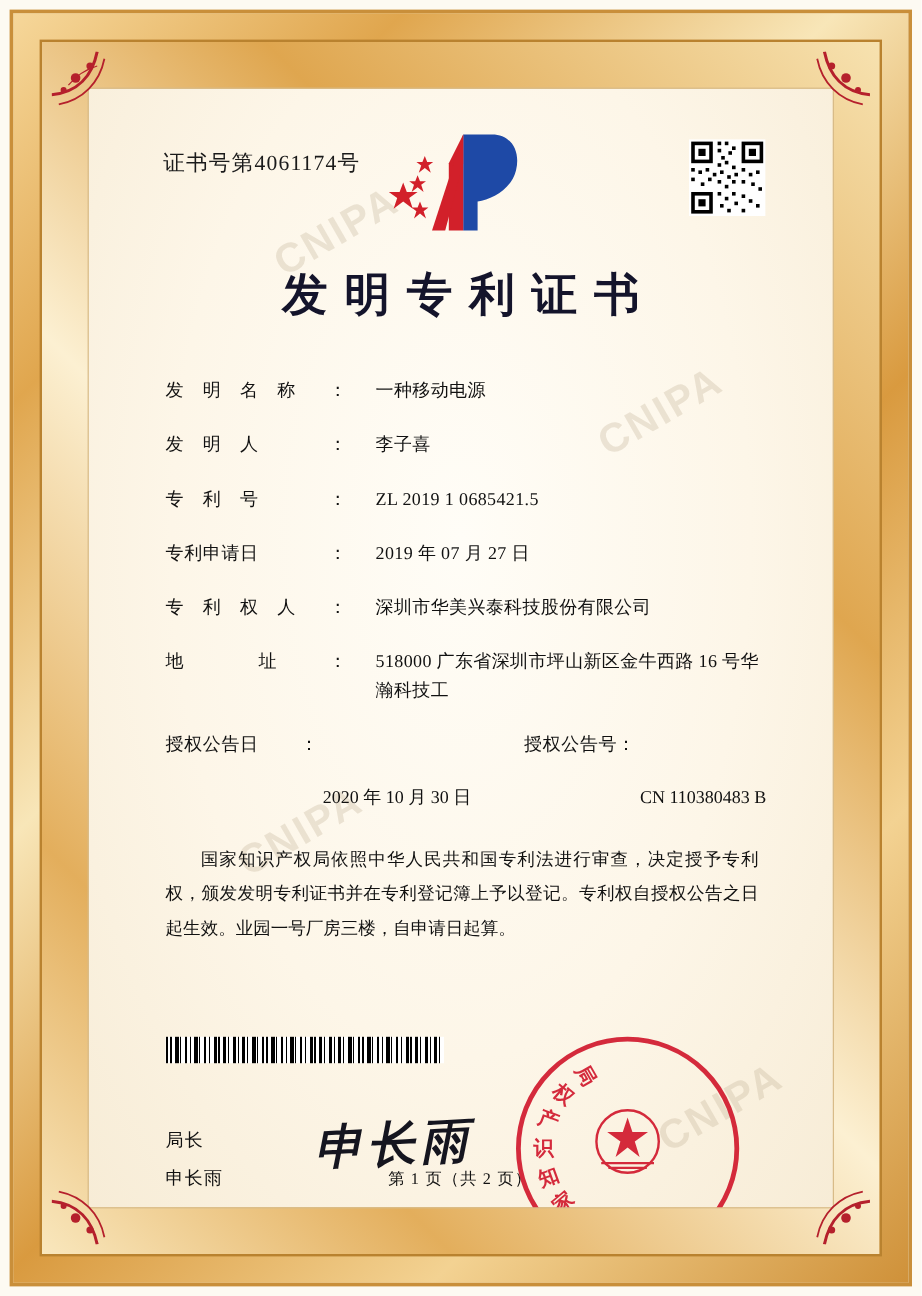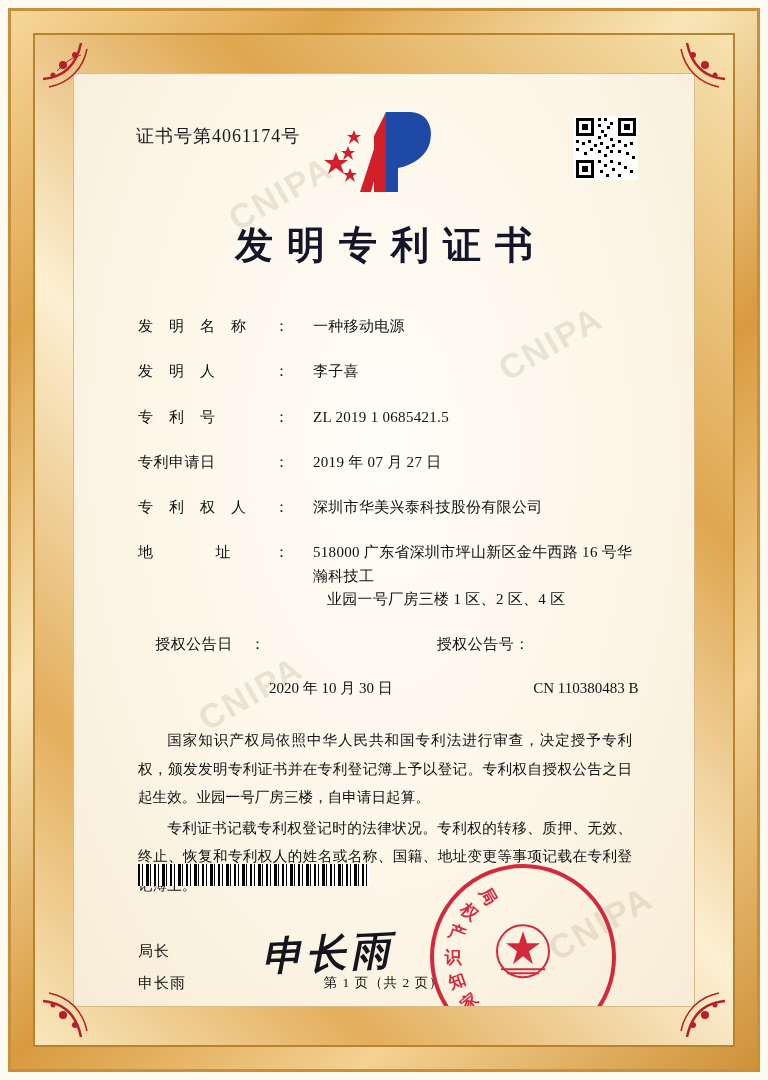--- a/index.html
+++ b/index.html
@@ -168,21 +168,21 @@
   }
   .two-col .lbl {
     white-space: nowrap;
     letter-spacing: 0.5px;
   }
   .two-col .val {
     margin-left: 4px;
     white-space: nowrap;
     margin-top: 44px;
   }
-  .col.left .lbl { width: 112px; flex: 0 0 112px; text-align: center; }
+  .col.left .lbl { width: 112px; flex: 0 0 112px; }
 
   .paragraphs {
     margin-top: 26px;
     padding: 0 26px 0 28px;
     font-size: 14.6px;
     line-height: 1.95;
     color: #111;
     text-align: justify;
   }
   .paragraphs p {
@@ -394,42 +394,40 @@
               <div class="field-label">专　利　权　人</div>
               <div class="field-colon">：</div>
               <div class="field-value">深圳市华美兴泰科技股份有限公司</div>
             </div>
 
             <div class="field-row">
               <div class="field-label">地　　　　址</div>
               <div class="field-colon">：</div>
               <div class="field-value">
                 <span>518000 广东省深圳市坪山新区金牛西路 16 号华瀚科技工</span>
-                <span class="line2">业园一号厂房三楼 1 区、2 区、4 区</span>
               </div>
             </div>
 
             <div class="two-col">
               <div class="col left">
                 <span class="lbl">授权公告日</span>
                 <span>：</span>
                 <span class="val">2020 年 10 月 30 日</span>
               </div>
               <div class="col right">
                 <span class="lbl">授权公告号</span>
                 <span>：</span>
                 <span class="val">CN 110380483 B</span>
               </div>
             </div>
 
           </div>
 
           <div class="paragraphs">
             <p>国家知识产权局依照中华人民共和国专利法进行审查，决定授予专利权，颁发发明专利证书并在专利登记簿上予以登记。专利权自授权公告之日起生效。业园一号厂房三楼，自申请日起算。</p>
-            <p>专利证书记载专利权登记时的法律状况。专利权的转移、质押、无效、终止、恢复和专利权人的姓名或名称、国籍、地址变更等事项记载在专利登记簿上。</p>
           </div>
 
         </div>
 
         <div class="barcode"></div>
 
         <div class="sig-block">
           <div>局长</div>
           <div>申长雨</div>
         </div>

